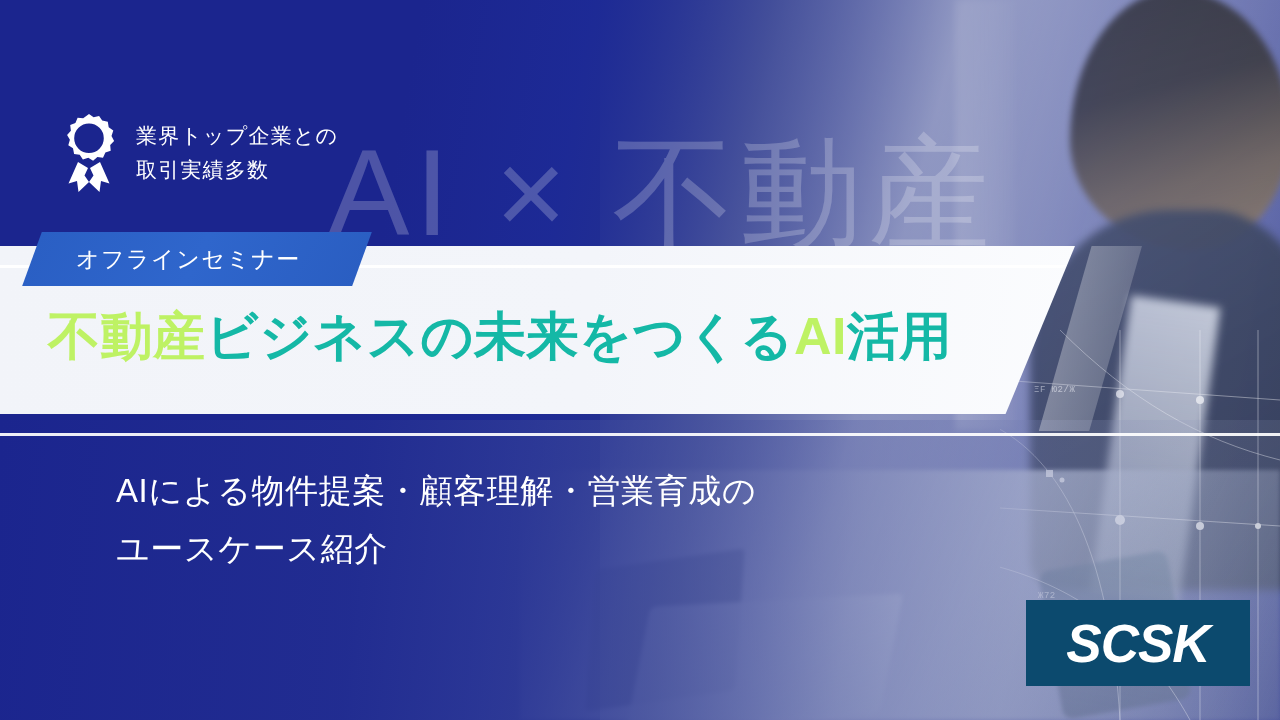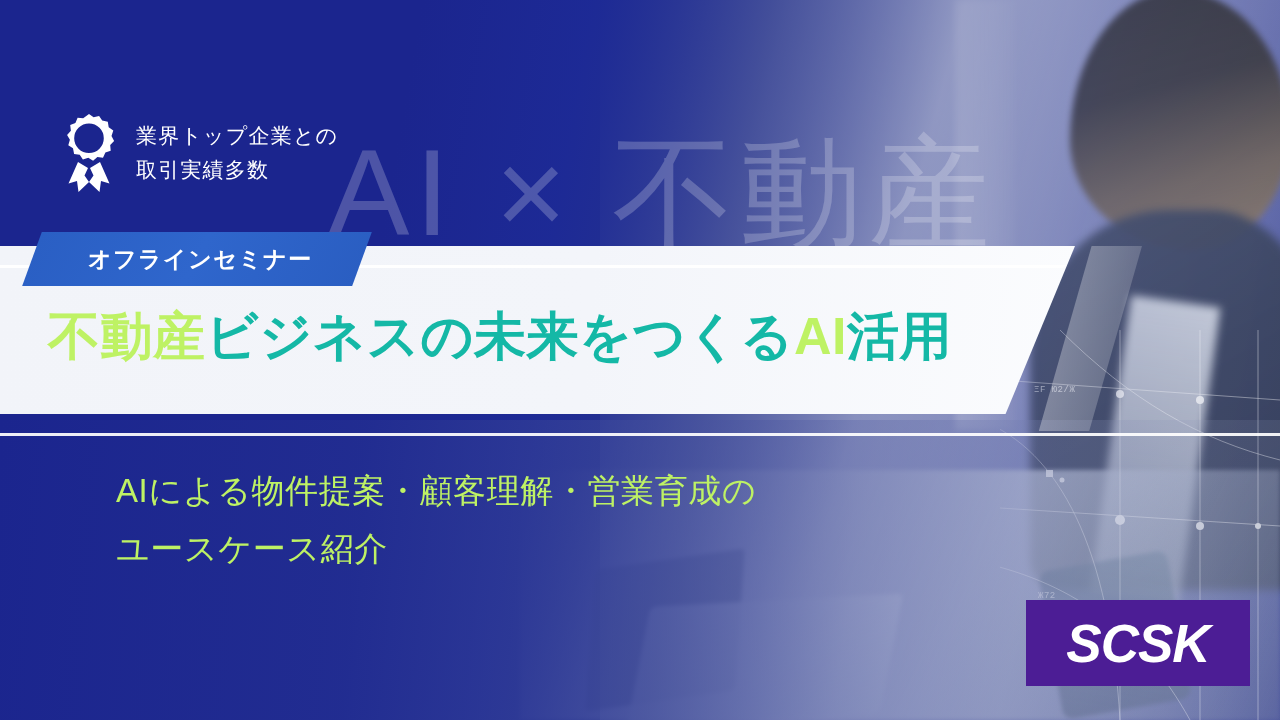--- a/index.html
+++ b/index.html
@@ -194,25 +194,25 @@
 
   .offline-badge {
     position: absolute;
     left: 32px; top: 232px;
     width: 330px; height: 54px;
     background: linear-gradient(100deg, #2a5fc4 0%, #2f66cc 50%, #2a5ec2 100%);
     transform: skewX(-20deg);
   }
   .offline-badge-label {
     position: absolute;
-    left: 88px; top: 240px;
+    left: 76px; top: 240px;
     color: #ffffff;
     font-size: 23px;
     letter-spacing: 1.5px;
-    font-weight: 700;
+    font-weight: 400;
     line-height: 38px;
   }
 
   .main-title {
     position: absolute;
     left: 48px; top: 300px;
     font-size: 52px;
     font-weight: 700;
     letter-spacing: .5px;
     line-height: 72px;
@@ -226,34 +226,34 @@
     position: absolute;
     left: 0; top: 433px;
     width: 1280px; height: 3px;
     background: rgba(255,255,255,.92);
   }
 
   
   .subtitle {
     position: absolute;
     left: 116px; top: 462px;
-    color: #bef264;
+    color: #ffffff;
     font-size: 33px;
     line-height: 58px;
     letter-spacing: .6px;
     font-weight: 400;
     white-space: pre-line;
   }
 
   
   .logo-box {
     position: absolute;
     left: 1026px; top: 600px;
     width: 224px; height: 86px;
-    background: #4c1d95;
+    background: #0c4a6e;
     display: flex;
     align-items: center;
     justify-content: center;
   }
   .logo-text {
     color: #ffffff;
     font-size: 53px;
     font-weight: 700;
     font-style: italic;
     letter-spacing: -1px;

